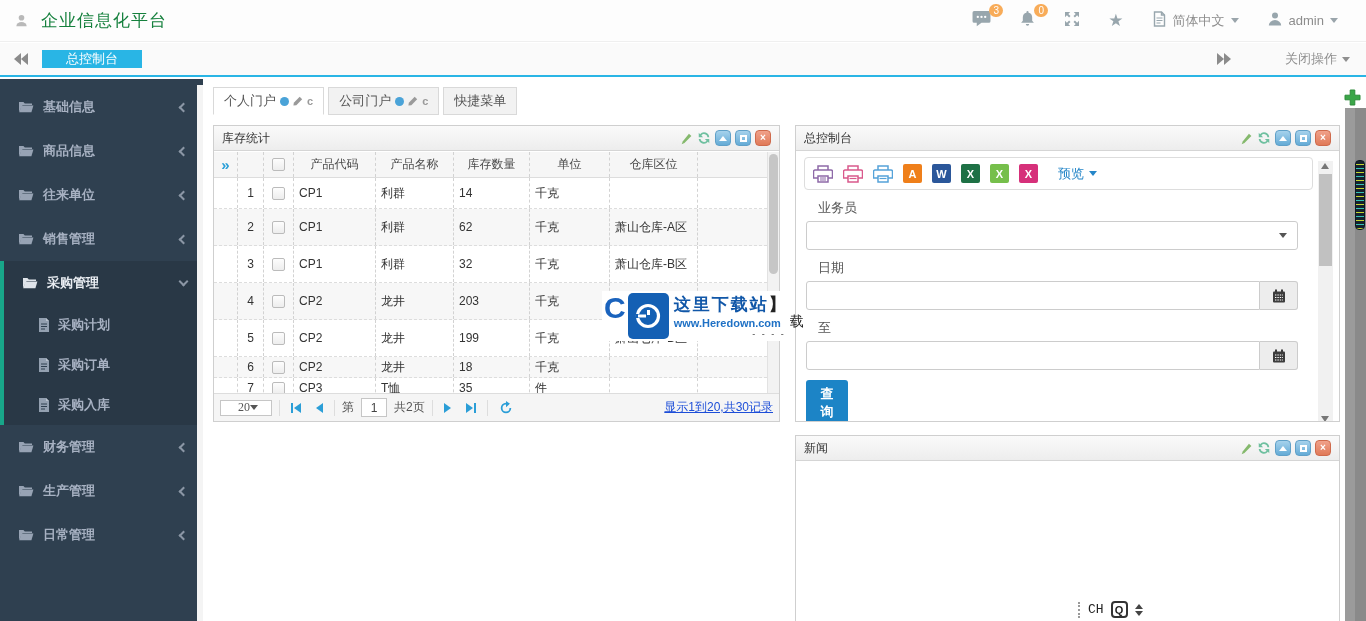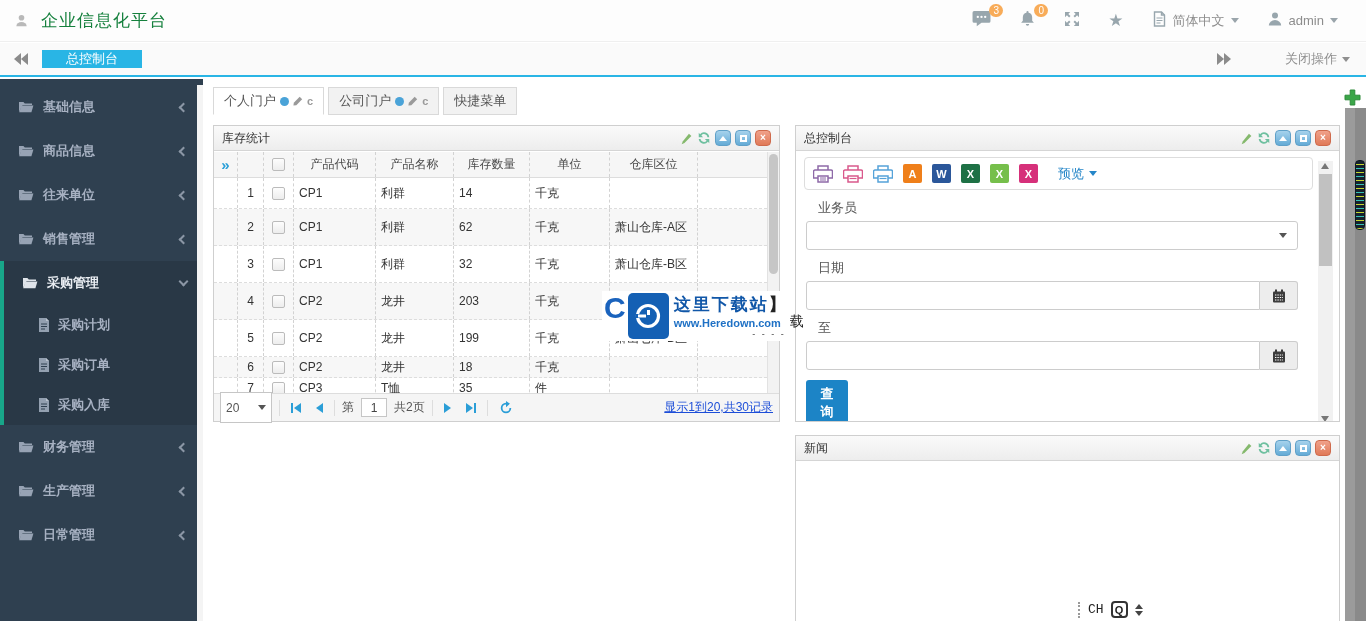--- a/index.html
+++ b/index.html
@@ -74,21 +74,21 @@
   .c-fill{ flex:1; border-right:none; }
   .grow.head { height:26px; }
   .grow.h30{height:31px;} .grow.h37{height:37px;} .grow.h21{height:21px;}
   .grow.alt { background:#f7f7f7; }
   .cb { width:13px; height:13px; border:1px solid #bbb; border-radius:2px; background:linear-gradient(#fdfdfd,#ededed); display:inline-block; cursor:pointer; }
   .exp-ico { color:#2a9fd8; font-size:15px; font-weight:bold; cursor:pointer; }
   .grid-vscroll { position:absolute; top:26px; bottom:28px; right:0; width:12px; background:#f2f2f2; border-left:1px solid #e2e2e2; }
   .grid-vscroll .thumb { position:absolute; top:2px; left:1px; width:9px; height:120px; background:#c6c6c6; border-radius:5px; }
 
   .pager { position:absolute; left:0; right:0; bottom:0; height:28px; background:#f5f5f5; border-top:1px solid #ddd; display:flex; align-items:center; padding:0 6px; font-size:12px; color:#555; gap:7px; }
-  .psel { width:52px; height:31px; border:1px solid #c6c6c6; background:#fff; display:flex; align-items:center; justify-content:space-between; padding:0 5px; cursor:pointer; }
+  .psel { width:52px; height:16px; border:1px solid #c6c6c6; background:#fff; display:flex; align-items:center; justify-content:space-between; padding:0 17px; cursor:pointer;font-family:Liberation Serif, serif; }
   .psel .caret{ border-top-color:#555; }
   .psep { width:1px; height:16px; background:#ddd; }
   .pbtn { display:flex; align-items:center; gap:1px; cursor:pointer; padding:0 4px; }
   .ptri-l { width:0;height:0;border-top:5px solid transparent;border-bottom:5px solid transparent;border-right:7px solid #2b9ed7; }
   .ptri-r { width:0;height:0;border-top:5px solid transparent;border-bottom:5px solid transparent;border-left:7px solid #2b9ed7; }
   .pbar { width:2px; height:10px; background:#2b9ed7; }
   .pg-input { width:26px; height:19px; border:1px solid #c6c6c6; text-align:center; font-size:12px; color:#444; }
   .pg-summary { margin-left:auto; color:#1d4ed8;text-decoration:underline; }
 
   

